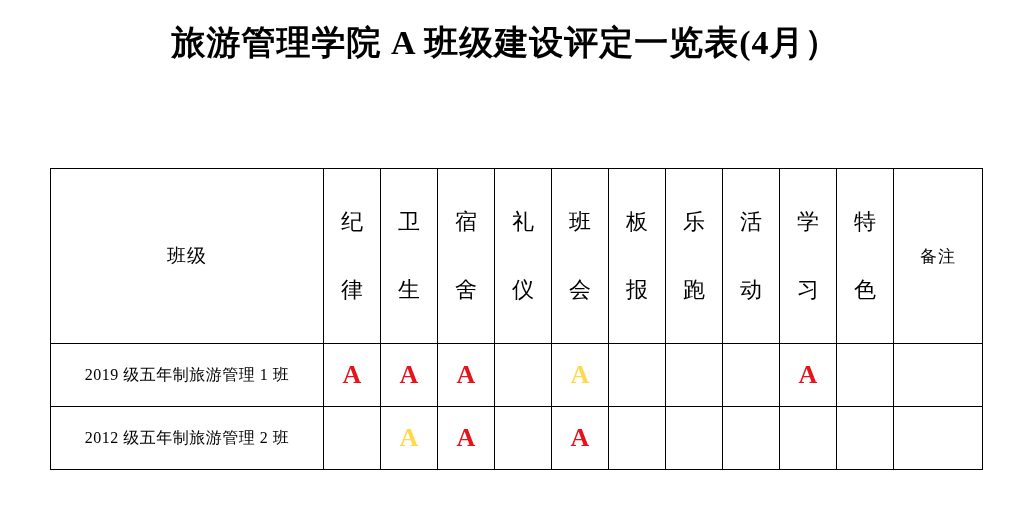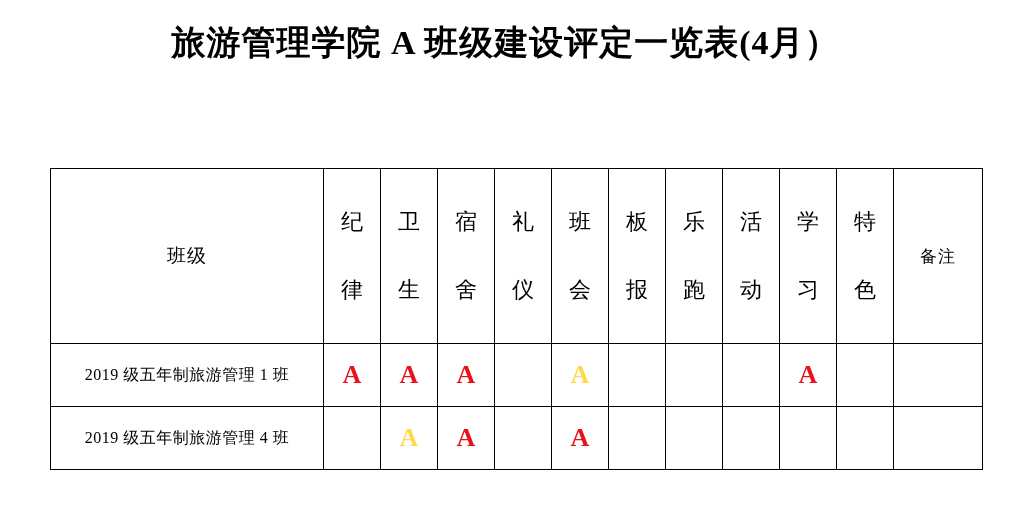--- a/index.html
+++ b/index.html
@@ -159,21 +159,21 @@
           <td class="mark mark-yellow">A</td>
           <td class="mark mark-empty"></td>
           <td class="mark mark-empty"></td>
           <td class="mark mark-empty"></td>
           <td class="mark mark-red">A</td>
           <td class="mark mark-empty"></td>
           <td class="mark mark-empty"></td>
         </tr>
 
         <tr class="data-row">
-          <td class="class-name">2019 级五年制旅游管理 4 班</td>
+          <td class="class-name">2012 级五年制旅游管理 2 班</td>
           <td class="mark mark-empty"></td>
           <td class="mark mark-yellow">A</td>
           <td class="mark mark-red">A</td>
           <td class="mark mark-empty"></td>
           <td class="mark mark-red">A</td>
           <td class="mark mark-empty"></td>
           <td class="mark mark-empty"></td>
           <td class="mark mark-empty"></td>
           <td class="mark mark-empty"></td>
           <td class="mark mark-empty"></td>

